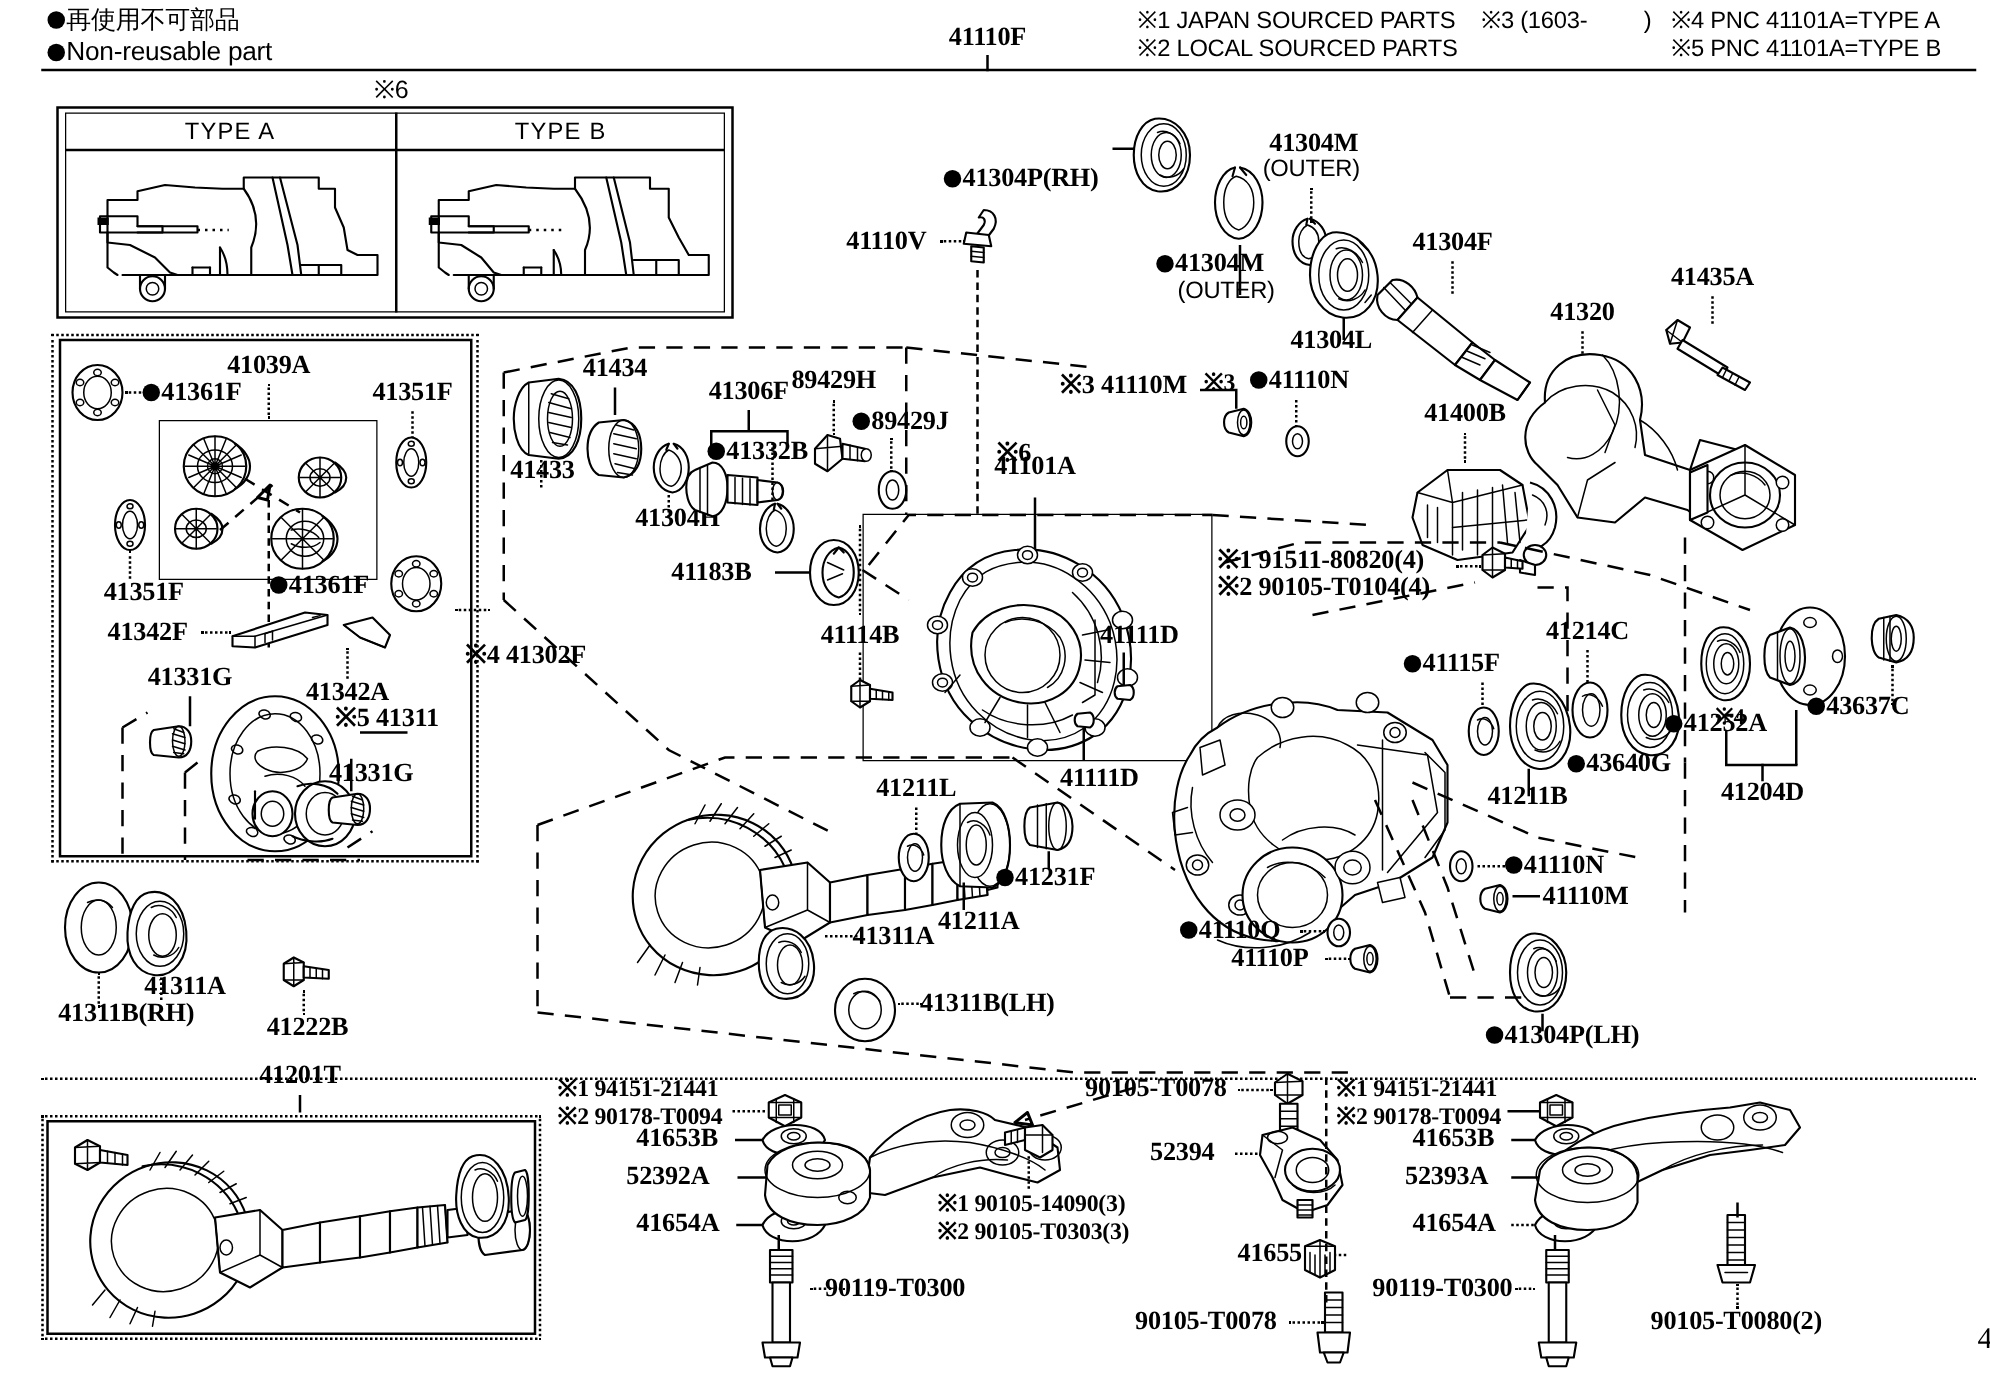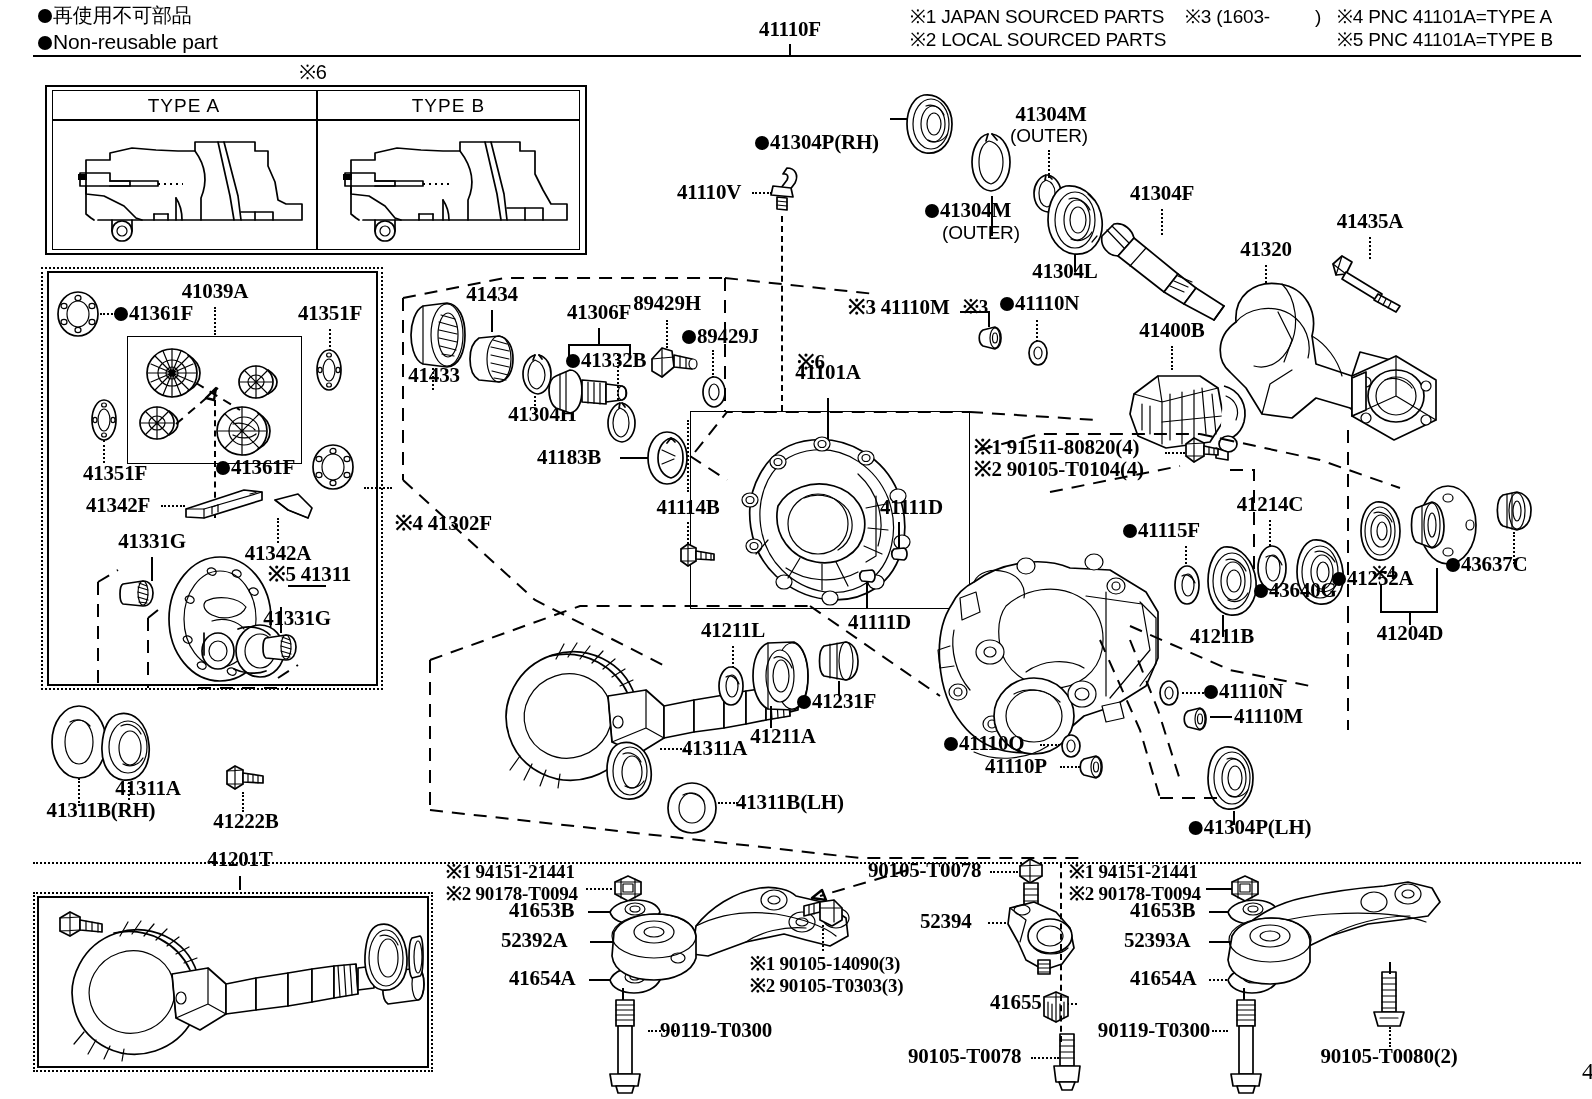--- a/index.html
+++ b/index.html
@@ -264,21 +264,21 @@
       <ellipse class="fwt" cx="22" cy="7" rx="3" ry="2.6"></ellipse>
       <ellipse class="fwt" cx="8" cy="15" rx="3" ry="2.6"></ellipse>
       <ellipse class="fwt" cx="8" cy="31" rx="3" ry="2.6"></ellipse>
       <ellipse class="fwt" cx="22" cy="39" rx="3" ry="2.6"></ellipse>
       <ellipse class="fwt" cx="36" cy="31" rx="3" ry="2.6"></ellipse>
       <ellipse class="fwt" cx="36" cy="15" rx="3" ry="2.6"></ellipse>
     </svg>
   </div>
 
   <div class="dln h" style="left:364px;top:487px;width:28px;"></div>
-  <div class="lbl" style="left:395px;top:477px;margin-top:36px;">※4 41302F</div>
+  <div class="lbl" style="left:372px;top:477px;margin-top:36px;">※4 41302F</div>
 
   <div class="lbl" style="left:86px;top:495px;">41342F</div>
   <div class="dln h" style="left:161px;top:505px;width:24px;"></div>
   <div class="art" style="left:182px;top:486px;">
     <svg width="84" height="34" viewBox="0 0 84 34">
       <path class="fw" d="M4 23 L62 4 L80 6 L80 14 L22 32 L4 31 Z"></path>
       <path class="sthin" d="M22 32 L22 23 L4 23"></path>
       <path class="sthin" d="M22 23 L80 6"></path>
       <path class="sthin" d="M30 21 L36 19 M68 8 L74 6.5"></path>
       <path class="sthin" d="M36 19 L36 26 M30 21 L30 28"></path>
@@ -911,21 +911,21 @@
   <div class="art" style="left:1293px;top:538px;">
     <svg width="58" height="68" viewBox="0 0 58 68">
       <path class="fw" d="M20 2 C36 0 48 14 50 34 C52 52 42 68 26 66 C12 64 4 50 4 34 C4 16 12 4 20 2Z"></path>
       <ellipse class="sthin" cx="27" cy="34" rx="18" ry="26"></ellipse>
       <ellipse class="sthin" cx="29" cy="34" rx="11" ry="17"></ellipse>
       <ellipse class="fwt" cx="30" cy="34" rx="6" ry="10"></ellipse>
       <path class="sthin" d="M22 14 C30 11 38 17 42 24"></path>
       <path class="sthin" d="M24 52 C32 56 40 52 44 46"></path>
     </svg>
   </div>
-  <div class="lbl" style="left:1254px;top:580px;text-align:center;"><span class="dot"></span><span>43640G</span></div>
+  <div class="lbl" style="left:1254px;top:600px;text-align:center;"><span class="dot"></span><span>43640G</span></div>
 
   <div class="art" style="left:1358px;top:500px;">
     <svg width="48" height="62" viewBox="0 0 48 62">
       <path class="fw" d="M18 2 C32 0 42 14 42 31 C42 48 33 62 20 60 C9 58 3 44 3 31 C3 14 10 4 18 2Z"></path>
       <ellipse class="sthin" cx="22" cy="31" rx="15" ry="24"></ellipse>
       <ellipse class="sthin" cx="23" cy="31" rx="10" ry="16"></ellipse>
       <ellipse class="fwt" cx="24" cy="31" rx="5" ry="9"></ellipse>
       <path class="sthin" d="M16 13 C23 10 31 15 34 22"></path>
     </svg>
   </div>

